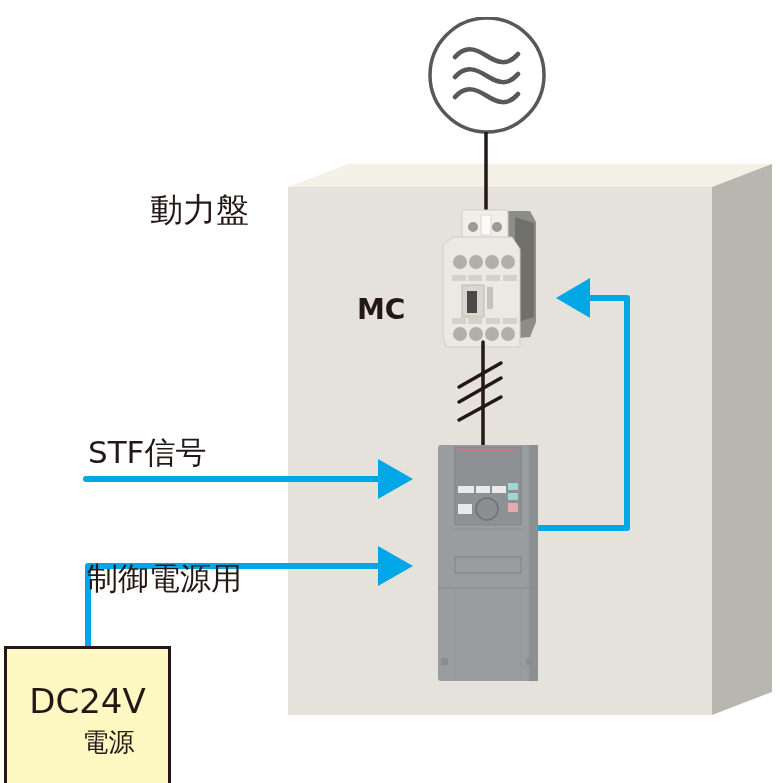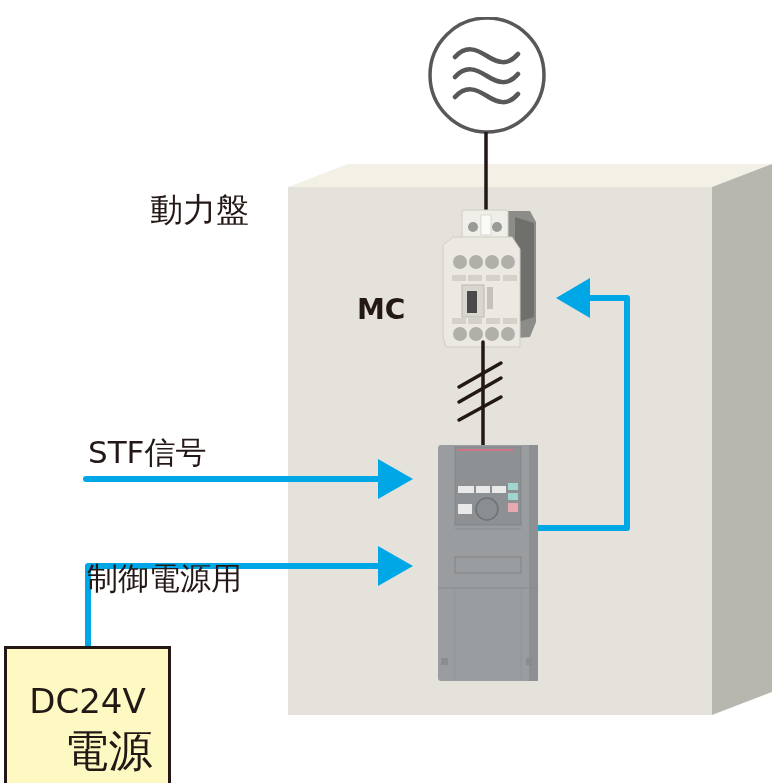--- a/index.html
+++ b/index.html
@@ -9,21 +9,21 @@
   .lbl { position: absolute; white-space: nowrap; line-height: 1; color: #231815; }
   #lbl-panel { left: 150px; top: 176px; font-size: 33px; }
   #lbl-mc { left: 357px; top: 279px; font-size: 28px; font-weight: bold; }
   #lbl-stf { left: 88px; top: 420px; font-size: 31px; }
   #lbl-ctrl { left: 87px; top: 510px; font-size: 31px; margin-top: 36px; }
   #lbl-mcsig { left: 641px; top: 382px; font-size: 33px; }
   #psu-box { position: absolute; left: 4px; top: 629px; width: 167px; height: 150px;
              border: 3px solid #231815; background: #fef9c3; box-sizing: border-box;
              text-align: center; }
   #psu-l1 { position: absolute; left: 0; right: 0; top: 35px; font-size: 34px; line-height: 1; }
-  #psu-l2 { position: absolute; left: 0; right: 0; top: 80px; font-size: 44px; line-height: 1; margin-left: 42px; }
+  #psu-l2 { position: absolute; left: 0; right: 0; top: 80px; font-size: 26px; line-height: 1; margin-left: 42px; }
 </style>
 </head>
 <body>
 
 <div id="stage">
   <svg width="783" height="783" viewBox="0 0 783 783" xmlns="http://www.w3.org/2000/svg" style="position:absolute;left:0;top:0;">
 
     <g>
       <polygon points="288,170 348,147 772,147 712,170" fill="#f3f0e6"></polygon>
       <polygon points="712,170 772,147 772,675 712,698" fill="#b7b7af"></polygon>

